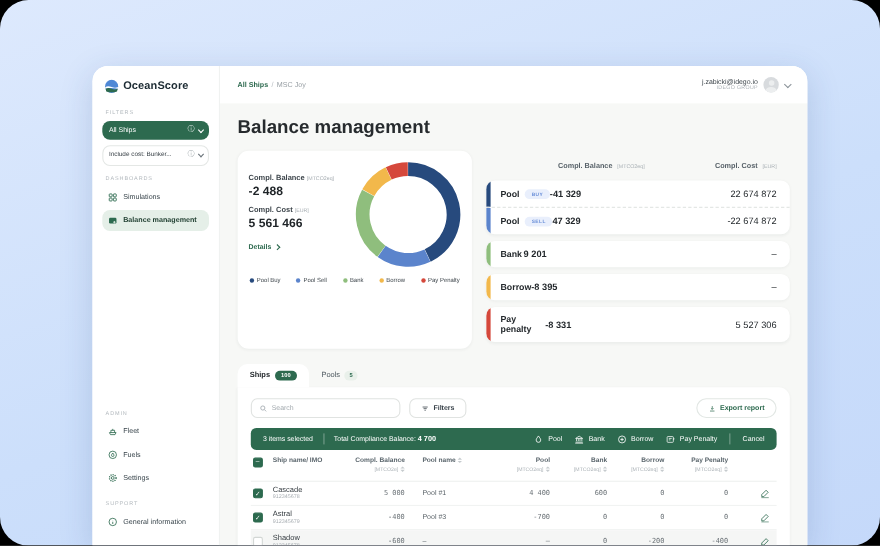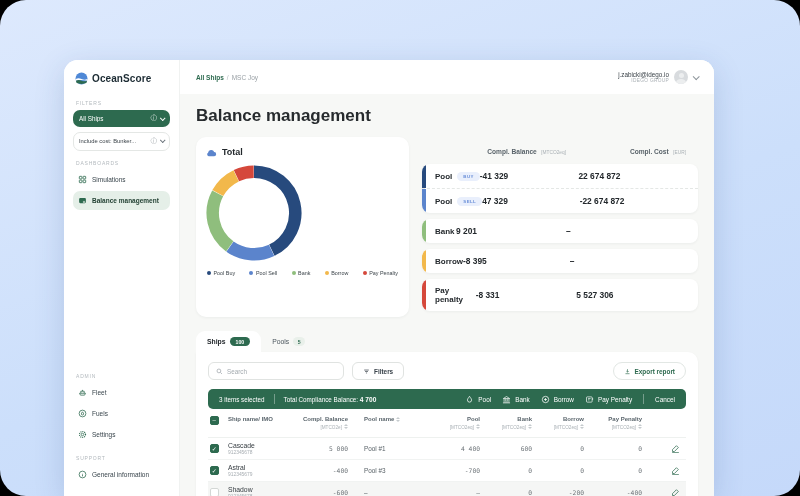--- a/index.html
+++ b/index.html
@@ -1,19 +1,19 @@
 <!DOCTYPE html>
 <html><head>
 <meta charset="utf-8">
 <style>
   * { box-sizing: border-box; margin: 0; padding: 0; }
   html,body { width:800px; height:496px; background:#000; font-family:"Liberation Sans", sans-serif; }
   .canvas { position:relative; width:800px; height:496px; border-radius:26px; overflow:hidden;
             background:linear-gradient(160deg,#dde9fd 0%,#ccdffb 55%,#c5d9fa 100%); }
-  .window { position:absolute; left:64px; top:60px; width:650px; height:436px; background:#fff;
+  .window { position:absolute; left:84px; top:60px; width:650px; height:436px; background:#fff;
             border-radius:14px 14px 0 0; display:flex; overflow:hidden;
             box-shadow:0 8px 30px rgba(40,70,130,.18); }
 
   
   .sidebar { width:116px; flex:0 0 116px; background:#fff; border-right:1px solid #f0f2f1;
              padding:10px 9px 12px; display:flex; flex-direction:column; }
   .logo { display:flex; align-items:center; gap:4px; padding:2px 2px 6px; }
   .logo-badge { width:13px; height:13px; }
   .logo-text { font-size:10px; font-weight:bold; color:#1c2b33; letter-spacing:.1px; }
   .sec-label { font-size:5px; letter-spacing:.8px; color:#b3b9be; margin:9px 3px 4px; }
@@ -78,21 +78,21 @@
   .sum-h-label { font-size:6.6px; font-weight:bold; color:#59636a; }
   .sum-h-unit { font-size:4.8px; color:#a9b0b5; font-weight:normal; }
   .sum-card { background:#fff; border-radius:8px; overflow:hidden; box-shadow:0 1px 3px rgba(20,40,30,.05); margin-bottom:6px; }
   .srow { position:relative; display:flex; align-items:center; padding:7px 12px 7px 13px; }
   .srow + .srow { border-top:1px dashed #e4e7e5; }
   .sbar { position:absolute; left:0; top:0; bottom:0; width:3.5px; }
   .srow-label { font-size:8px; font-weight:bold; color:#24292d; }
   .srow-badge { margin-left:5px; background:#e9effc; color:#6a8fd8; font-size:4.4px; font-weight:bold;
                 letter-spacing:.4px; padding:2px 6px; border-radius:7px; }
   .srow-bal { margin-left:auto; width:110px; text-align:left; font-size:8.4px; font-weight:bold; color:#23282c; }
-  .srow-cost { width:120px; font-size:8.4px; font-weight:bold; color:#23282c; }
+  .srow-cost { width:120px; text-align:right; font-size:8.4px; font-weight:normal; color:#23282c; }
 
   
   .lower { margin-top:14px; }
   .tabs { display:flex; align-items:flex-end; }
   .tab { display:flex; align-items:center; gap:4px; padding:6px 11px 6px; font-size:6.8px; color:#4a555c;
          cursor:pointer; border-radius:9px 9px 0 0; }
   .tab.active { background:#fff; font-weight:bold; color:#23282c; }
   .badge-dark { background:#2d6a4f; color:#fff; font-size:5.2px; font-weight:bold; padding:1.5px 6px; border-radius:7px; }
   .badge-light { background:#e9f0ea; color:#2d6a4f; font-size:5.2px; font-weight:bold; padding:1.5px 4.5px; border-radius:7px; }
   .table-card { background:#fff; border-radius:0 10px 10px 10px; padding:10px 12px 12px;
@@ -248,27 +248,31 @@
         <span class="chev"></span>
       </div>
     </div>
 
     <div class="content">
       <div class="page-title">Balance management</div>
 
       <div class="top-grid">
 
         <div class="total-card">
-          <div class="total-head">
-            <svg viewBox="0 0 24 18">
-              <path d="M6 17 h11.5 a4.5 4.5 0 0 0 .4-9 A7 7 0 0 0 4.5 9.6 A4 4 0 0 0 6 17 Z" fill="#5b84cc"></path>
-            </svg>
-            <span class="total-title">Total</span>
-          </div>
           <div class="total-body">
+            <div class="total-metrics">
+              <div class="metric-label"><span>Compl. Balance</span> <span class="metric-unit">[MTCO2eq]</span></div>
+              <div class="metric-value">-2 488</div>
+              <div class="metric-label"><span>Compl. Cost</span> <span class="metric-unit">[EUR]</span></div>
+              <div class="metric-value" style="margin-bottom:4px">5 561 466</div>
+              <div class="details-link">
+                <span>Details</span>
+                    <span class="chev"></span>
+              </div>
+            </div>
             <div class="donut-wrap">
               <svg id="donut" viewBox="0 0 100 100" width="96" height="96">
                     <path d="M 50 7 A 43 43 0 0 1 68.57968719848523 88.77879863541989" stroke="#274a7d" stroke-width="13" fill="none"></path>
                     <path d="M 68.30850953729811 88.90756325603884 A 43 43 0 0 1 24.96871228323656 84.96333272502218" stroke="#5b84cc" stroke-width="13" fill="none"></path>
                     <path d="M 24.725234151423642 84.78773075812273 A 43 43 0 0 1 12.175111366735493 29.54815900997816" stroke="#8fbe7d" stroke-width="13" fill="none"></path>
                     <path d="M 12.318812758113872 29.284592013626238 A 43 43 0 0 1 31.420312801514765 11.221201364580104" stroke="#f2b84b" stroke-width="13" fill="none"></path>
                     <path d="M 31.691490462701896 11.092436743961152 A 43 43 0 0 1 49.699805807187666 7.001047879668029" stroke="#d5483b" stroke-width="13" fill="none"></path>
                   </svg>
             </div>
           </div>

